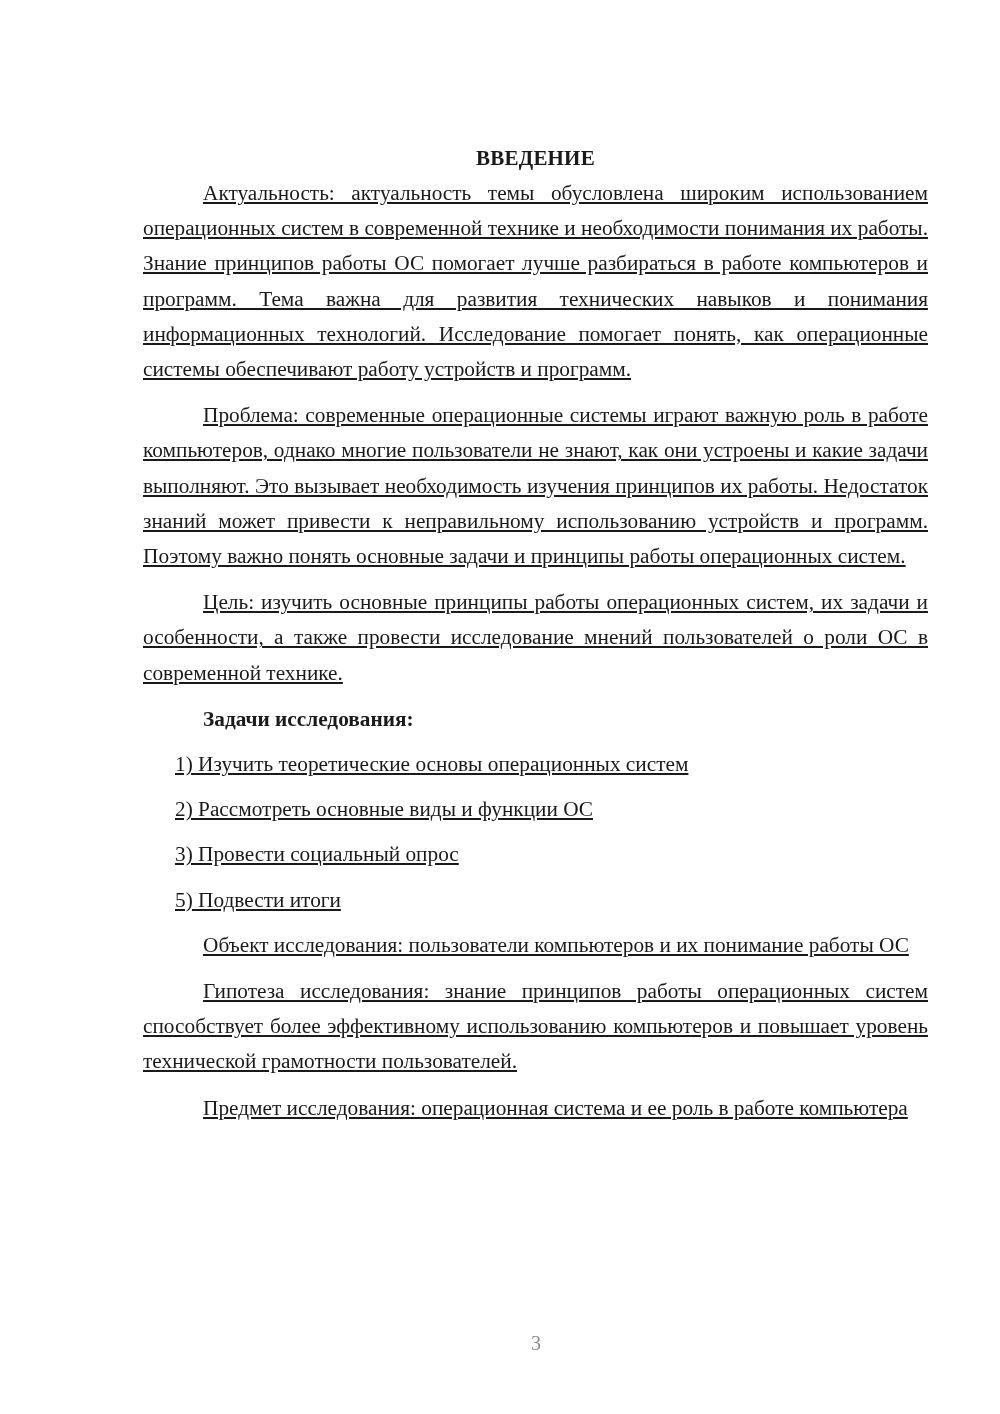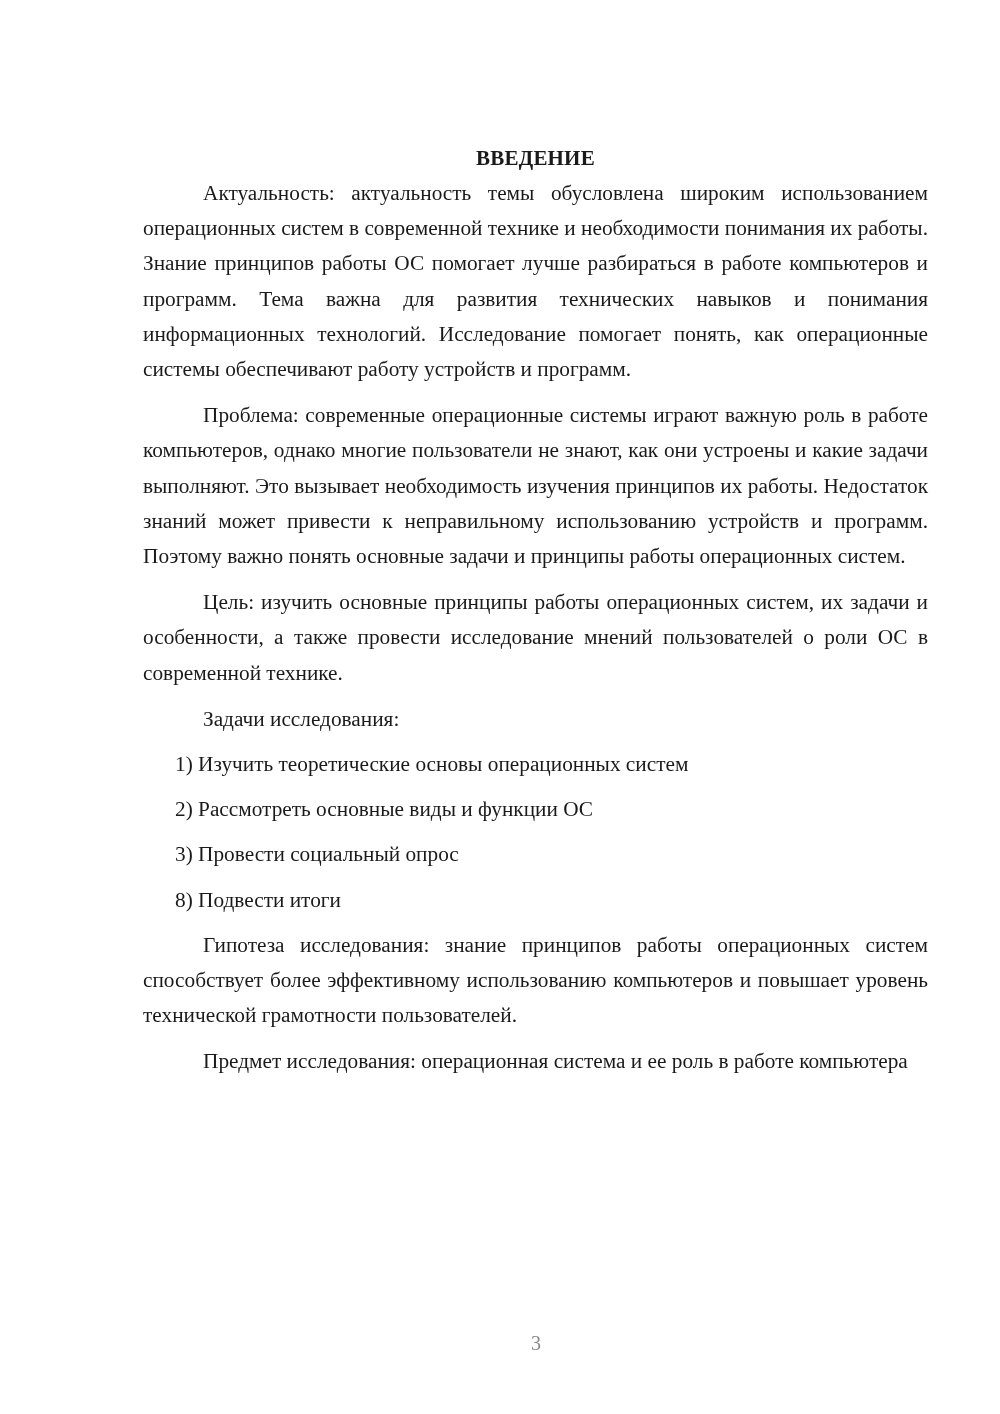--- a/index.html
+++ b/index.html
@@ -30,32 +30,35 @@
       height: 35px;
       margin: 0 0 0 0;
       letter-spacing: 0.2px;
     }
     .para {
       font-size: 21.3px;
       line-height: 35.2px;
       text-align: justify;
       text-indent: 60px;
       margin: 0 0 11px 0;
+      text-decoration: underline;
     }
     .para.first { margin-top: 0; }
     .tasks-title {
       font-size: 21.3px;
       line-height: 35.2px;
       text-indent: 60px;
       margin: 0 0 10px 0;
+      font-weight: bold;
     }
     .task-list {
       list-style: none;
       margin: 0;
       padding: 0;
+      text-decoration: underline;
     }
     .task-item {
       font-size: 21.3px;
       line-height: 35.2px;
       padding-left: 32px;
       margin: 0 0 10px 0;
     }
     .page-number {
       position: absolute;
       top: 1332px;
@@ -75,20 +78,21 @@
 
   <p class="para first">Актуальность: актуальность темы обусловлена широким использованием операционных систем в современной технике и необходимости понимания их работы. Знание принципов работы ОС помогает лучше разбираться в работе компьютеров и программ. Тема важна для развития технических навыков и понимания информационных технологий. Исследование помогает понять, как операционные системы обеспечивают работу устройств и программ.</p>
   <p class="para">Проблема: современные операционные системы играют важную роль в работе компьютеров, однако многие пользователи не знают, как они устроены и какие задачи выполняют. Это вызывает необходимость изучения принципов их работы. Недостаток знаний может привести к неправильному использованию устройств и программ. Поэтому важно понять основные задачи и принципы работы операционных систем.</p>
   <p class="para">Цель: изучить основные принципы работы операционных систем, их задачи и особенности, а также провести исследование мнений пользователей о роли ОС в современной технике.</p>
 
   <p class="tasks-title">Задачи исследования:</p>
   <ul class="task-list">
     <li class="task-item">1) Изучить теоретические основы операционных систем</li>
     <li class="task-item">2) Рассмотреть основные виды и функции ОС</li>
     <li class="task-item">3) Провести социальный опрос</li>
-    <li class="task-item">8) Подвести итоги</li>
+    <li class="task-item">5) Подвести итоги</li>
   </ul>
 
+  <p class="para">Объект исследования: пользователи компьютеров и их понимание работы ОС</p>
   <p class="para">Гипотеза исследования: знание принципов работы операционных систем способствует более эффективному использованию компьютеров и повышает уровень технической грамотности пользователей.</p>
   <p class="para">Предмет исследования: операционная система и ее роль в работе компьютера</p>
 </div>
 
 <div class="page-number">3</div>
 
 </body></html>

